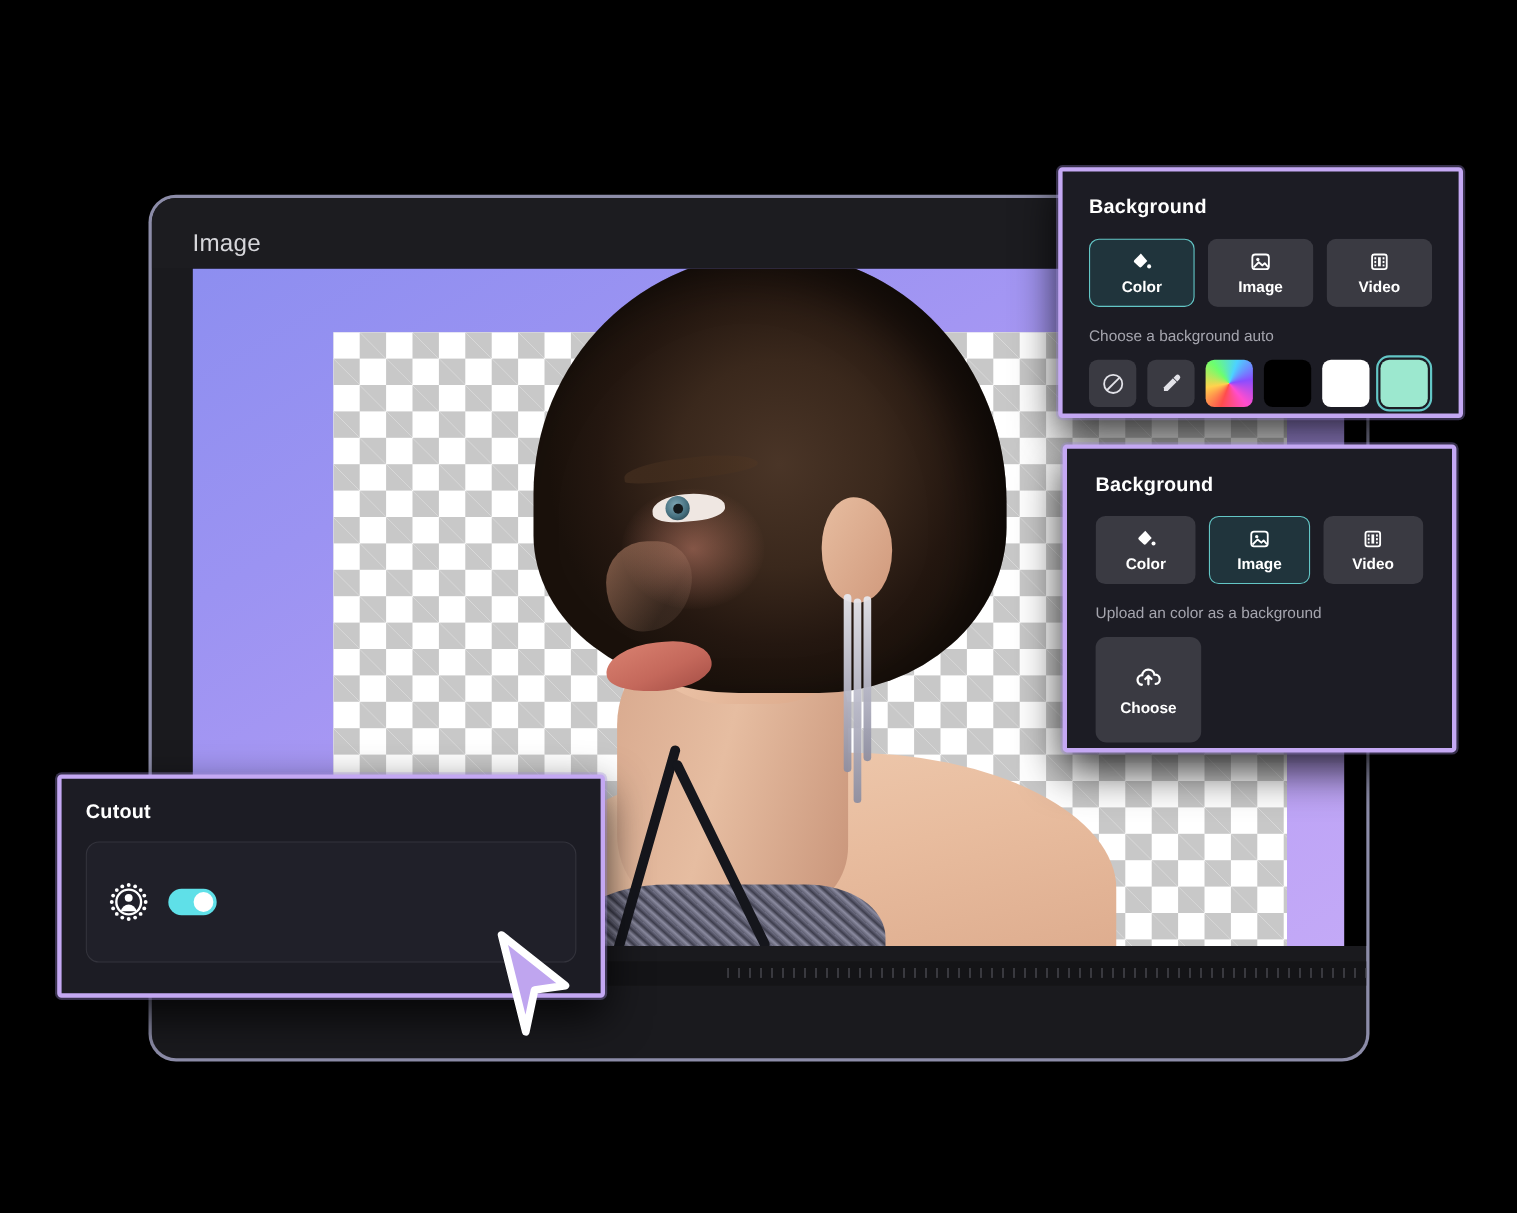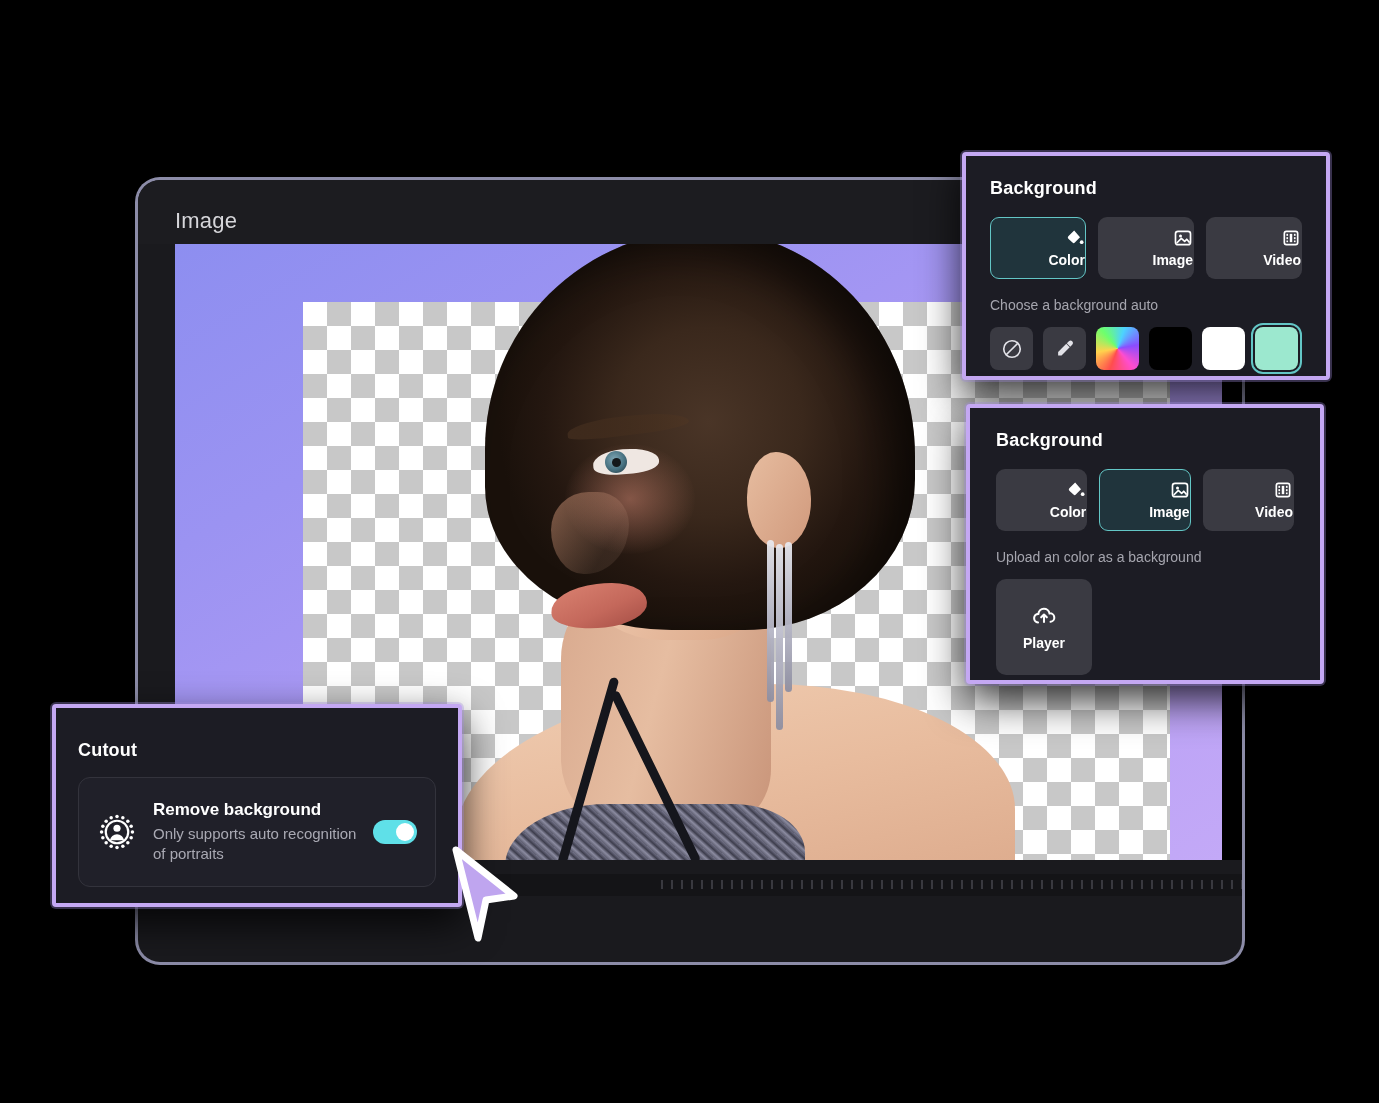--- a/index.html
+++ b/index.html
@@ -283,21 +283,21 @@
     letter-spacing: 0.2px;
   }
   .seg-row { display: flex; gap: 12px; }
   .seg-btn {
     flex: 1;
     height: 62px;
     background: #3a3a42;
     border-radius: 9px;
     display: flex;
     flex-direction: column;
-    align-items: flex-end;
+    align-items: center;
     justify-content: center;
     gap: 4px;
     cursor: pointer;
     border: 1.5px solid transparent;
     box-sizing: border-box;
   }
   .seg-btn.active {
     background: #20343c;
     border-color: #63c6c6;
   }
@@ -515,25 +515,25 @@
     </div>
   </div>
 
   <div class="helper-text" style="margin-top:18px;">Upload an color as a background</div>
 
   <div id="upload-tile" style="margin-top:14px;">
     <svg width="26" height="26" viewBox="0 0 24 24">
       <path d="M6.5 18 a4 4 0 0 1 0.3-7.98 A5.2 5.2 0 0 1 17.1 9.6 a3.9 3.9 0 0 1 1 7.75" fill="none" stroke="#fff" stroke-width="1.9" stroke-linecap="round"></path>
       <path d="M12 17.6 V10.6 M12 10.6 L9.4 13.2 M12 10.6 L14.6 13.2" fill="none" stroke="#fff" stroke-width="1.9" stroke-linecap="round" stroke-linejoin="round"></path>
     </svg>
-    <span id="upload-label">Player</span>
+    <span id="upload-label">Choose</span>
   </div>
 </div>
 
-<div class="float-panel" id="panel-cutout" style="left:52px; top:704px; width:410px; height:203px; padding:32px 22px;">
+<div class="float-panel" id="panel-cutout" style="left:52px; top:704px; width:498px; height:203px; padding:20px 22px;">
 
   <div class="panel-title">Cutout</div>
 
   <div id="cutout-card" style="margin-top:16px; height:110px;">
     <svg width="40" height="40" viewBox="0 0 48 48">
       <g fill="#ffffff">
         <circle cx="24" cy="5.5" r="2.1"></circle>
           <circle cx="31" cy="7" r="2.1"></circle>
           <circle cx="37" cy="11" r="2.1"></circle>
         <circle cx="41" cy="17" r="2.1"></circle>
@@ -548,24 +548,20 @@
         <circle cx="5.5" cy="24" r="2.1"></circle>
           <circle cx="7" cy="17" r="2.1"></circle>
           <circle cx="11" cy="11" r="2.1"></circle>
         <circle cx="17" cy="7" r="2.1"></circle>
       </g>
       <circle cx="24" cy="24" r="13.5" fill="none" stroke="#ffffff" stroke-width="2.6"></circle>
       <circle cx="24" cy="19.5" r="4.3" fill="#ffffff"></circle>
       <path d="M15.5 34 a8.6 8.6 0 0 1 17 0 Z" fill="#ffffff"></path>
     </svg>
 
-    <div id="cutout-texts">
-      <div id="cutout-title">Remove background</div>
-      <div id="cutout-sub">Only supports auto recognition of portraits</div>
-    </div>
 
     <div id="toggle"></div>
   </div>
 </div>
 
 <svg id="cursor" viewBox="0 0 72 100">
   <path d="M6 4 L64 50 L36 54 L28 92 Z" fill="#bfa5ef" stroke="#ffffff" stroke-width="7" stroke-linejoin="round"></path>
 </svg>
 
 </body></html>

